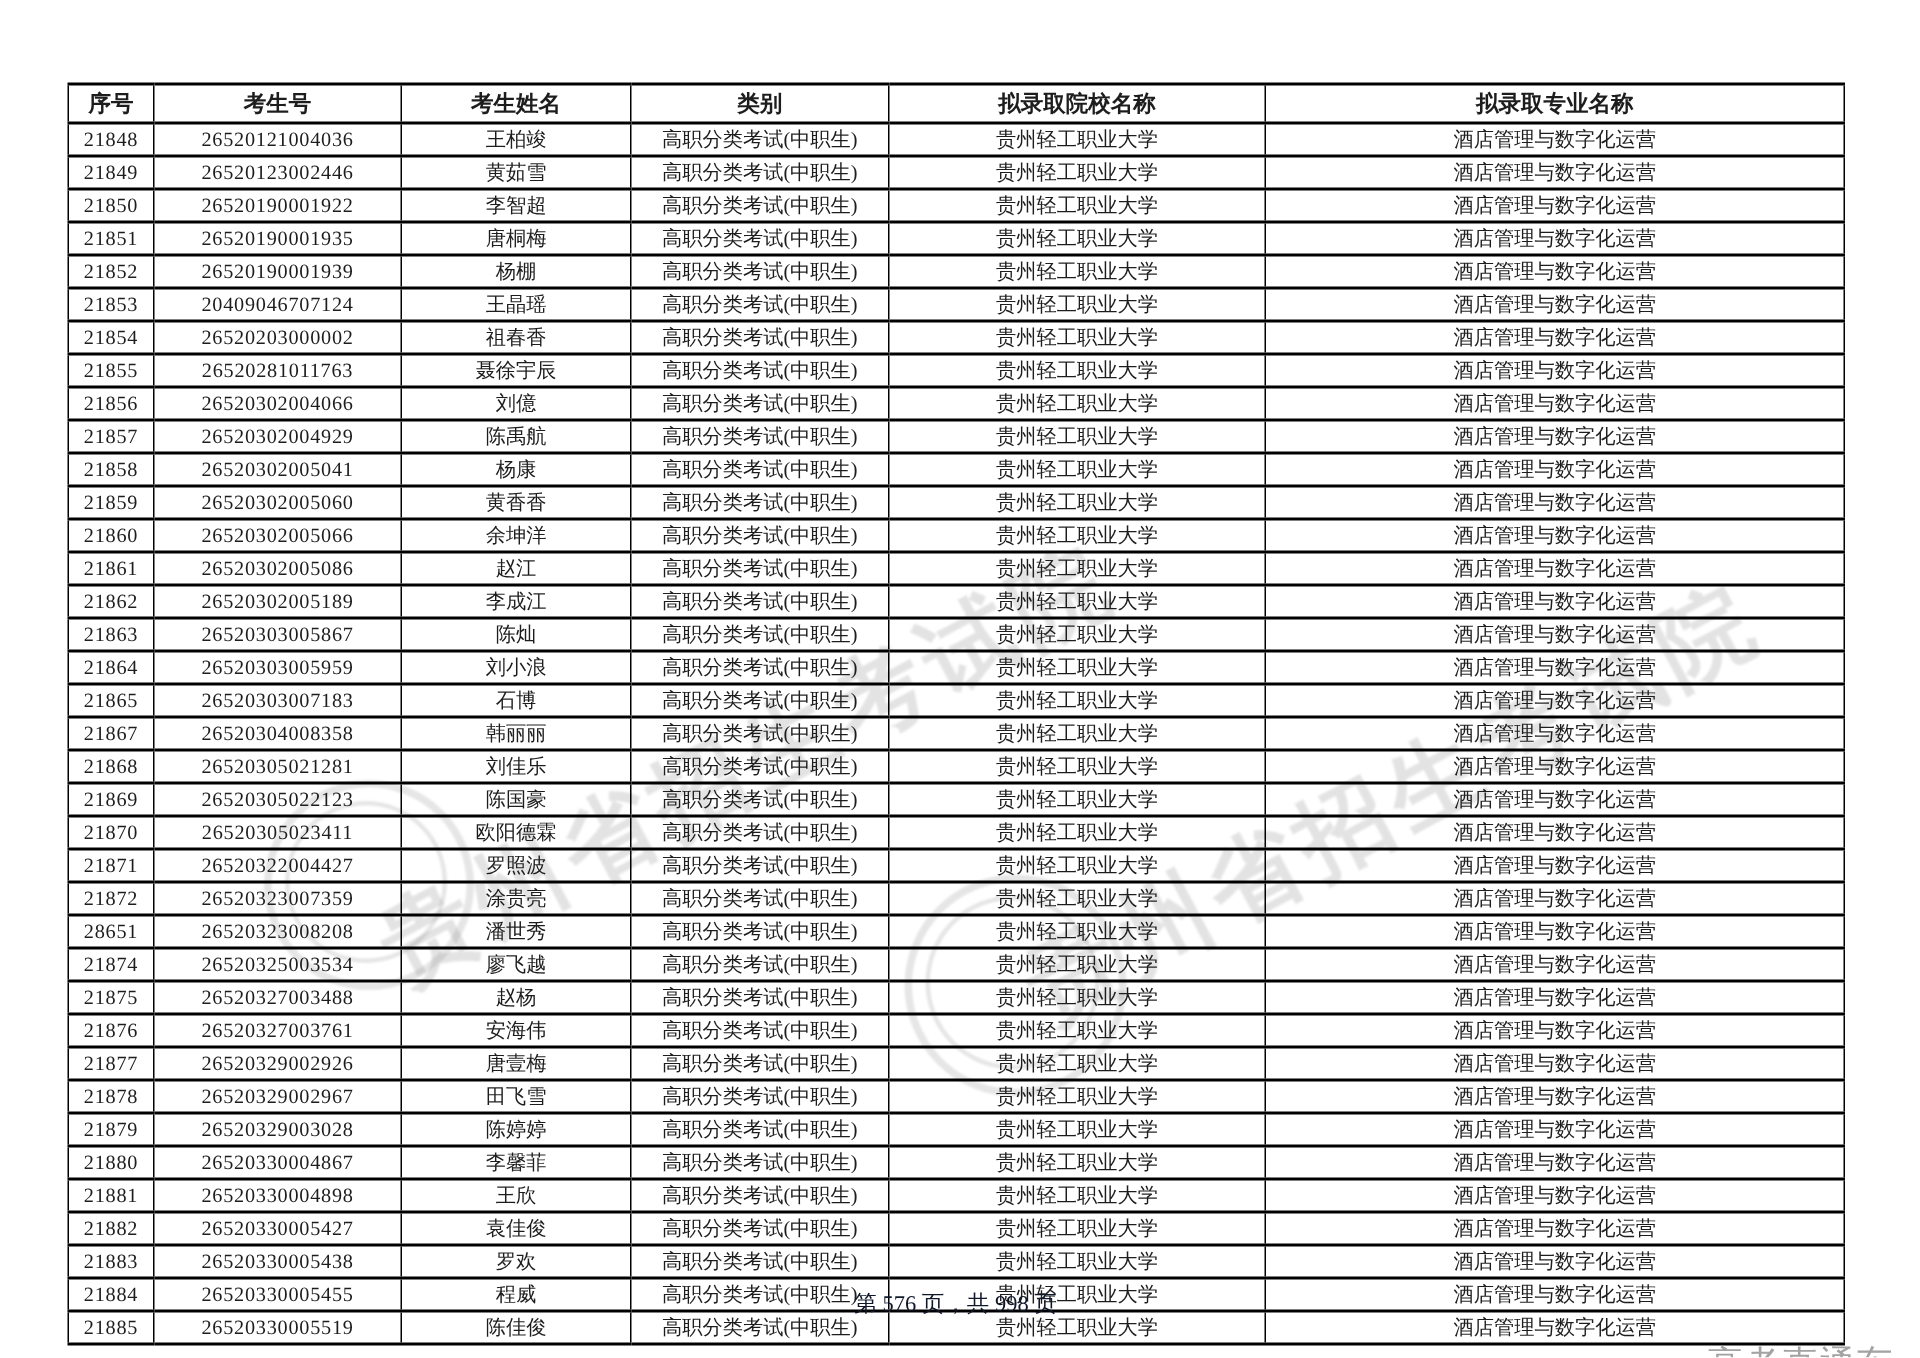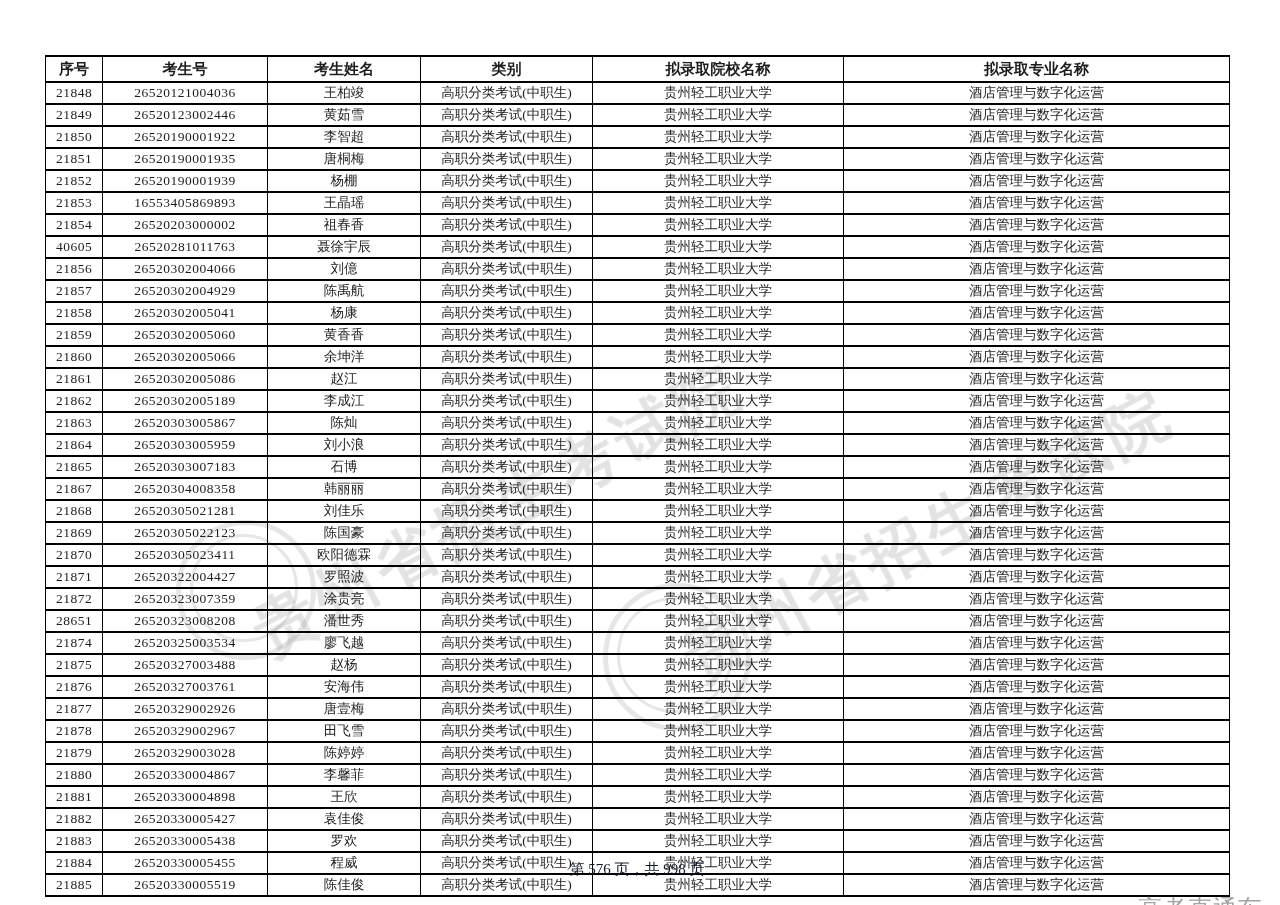--- a/index.html
+++ b/index.html
@@ -176,36 +176,36 @@
         <tr>
       <td class="num">21852</td>
       <td class="num">26520190001939</td>
       <td>杨棚</td>
       <td>高职分类考试(中职生)</td>
       <td>贵州轻工职业大学</td>
       <td>酒店管理与数字化运营</td>
     </tr>
         <tr>
       <td class="num">21853</td>
-      <td class="num">16553405869893</td>
+      <td class="num">20409046707124</td>
       <td>王晶瑶</td>
       <td>高职分类考试(中职生)</td>
       <td>贵州轻工职业大学</td>
       <td>酒店管理与数字化运营</td>
     </tr>
         <tr>
       <td class="num">21854</td>
       <td class="num">26520203000002</td>
       <td>祖春香</td>
       <td>高职分类考试(中职生)</td>
       <td>贵州轻工职业大学</td>
       <td>酒店管理与数字化运营</td>
     </tr>
         <tr>
-      <td class="num">40605</td>
+      <td class="num">21855</td>
       <td class="num">26520281011763</td>
       <td>聂徐宇辰</td>
       <td>高职分类考试(中职生)</td>
       <td>贵州轻工职业大学</td>
       <td>酒店管理与数字化运营</td>
     </tr>
         <tr>
       <td class="num">21856</td>
       <td class="num">26520302004066</td>
       <td>刘億</td>

